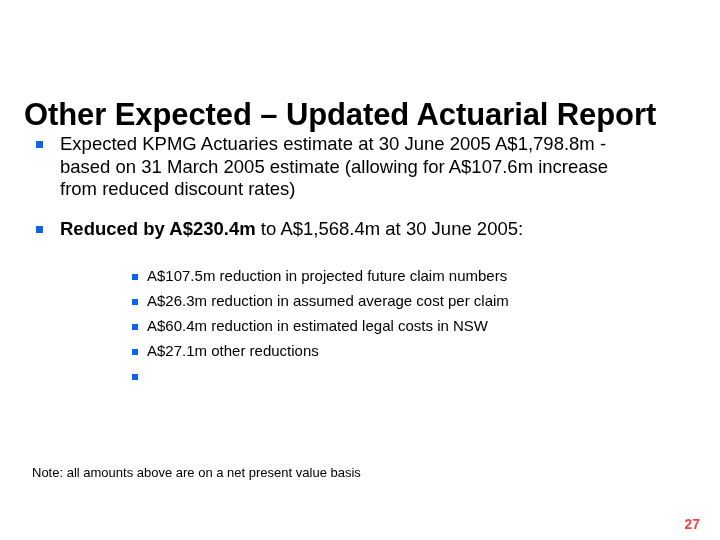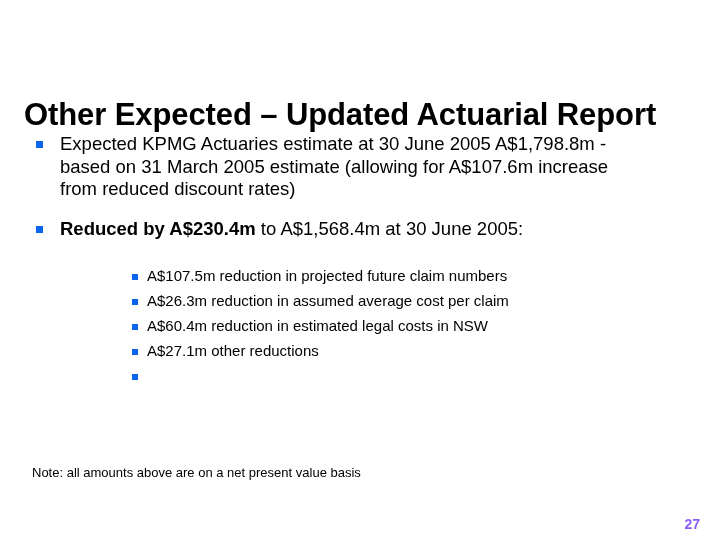--- a/index.html
+++ b/index.html
@@ -100,21 +100,21 @@
     margin-top: 25px;
   }
 
   
   #page-number {
     position: absolute;
     right: 20px;
     top: 516px;
     font-size: 14px;
     font-weight: bold;
-    color: #8b5cf6;
+    color: #ef4444;
     text-align: right;
   }
 </style>
 </head>
 <body>
 
 <div id="slide">
 
   <h1 id="slide-title">Other Expected – Updated Actuarial Report</h1>
 

